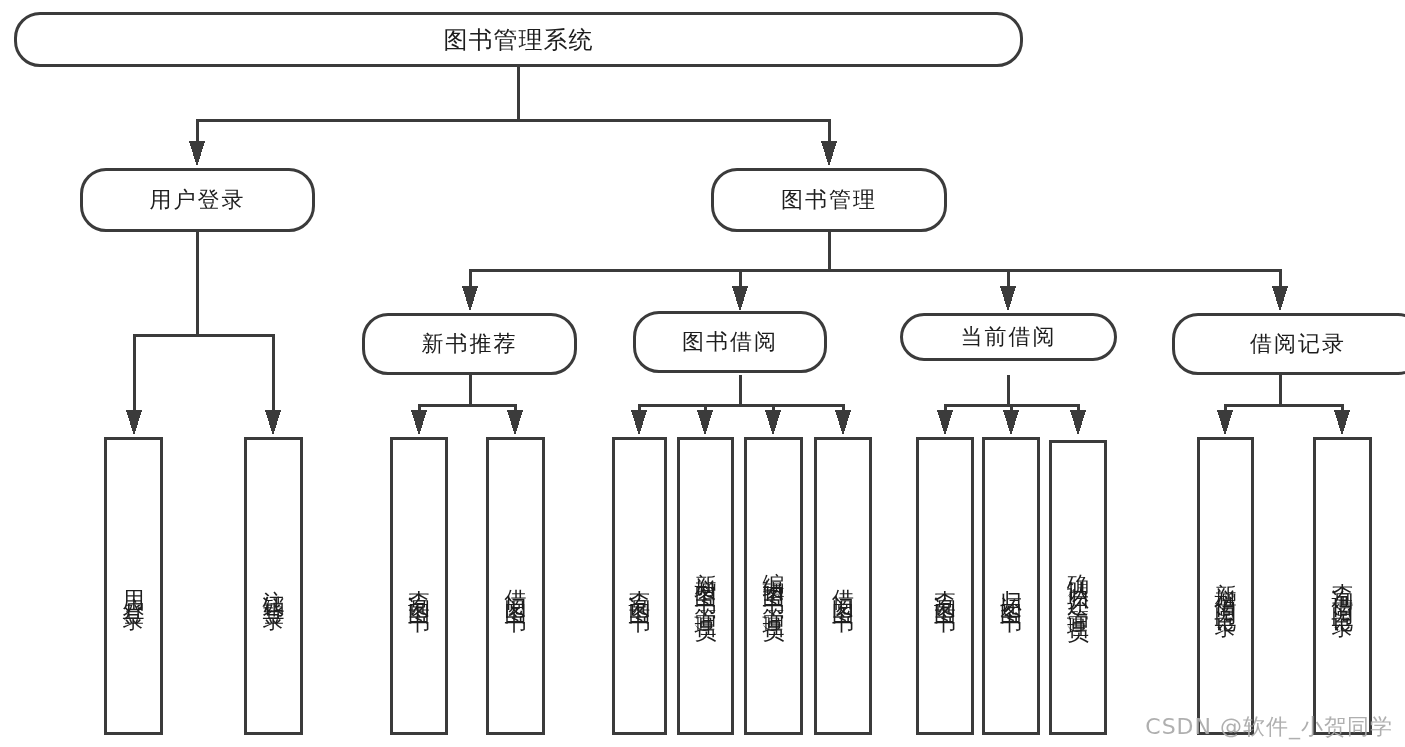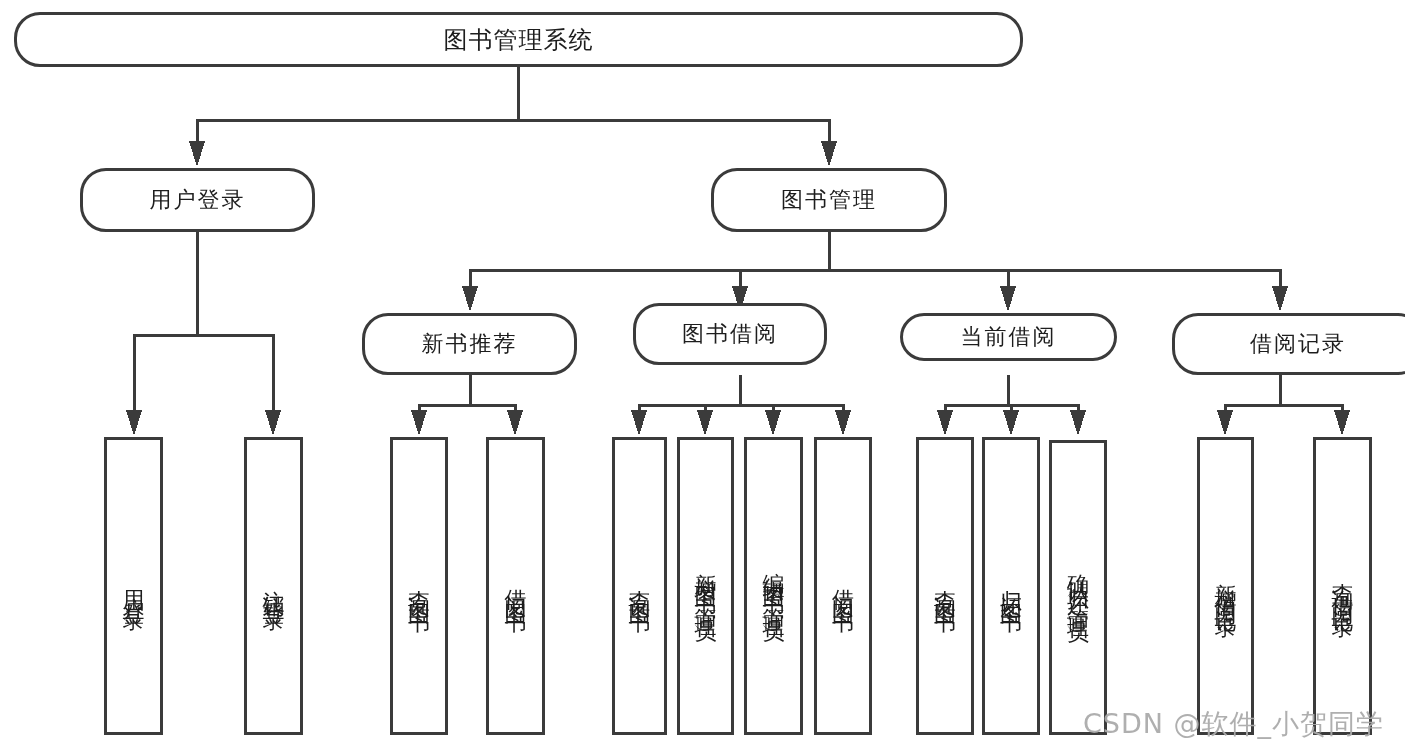--- a/index.html
+++ b/index.html
@@ -26,22 +26,22 @@
   .root{font-size:24px;letter-spacing:1px;}
   .v{
     writing-mode:vertical-rl;
     text-orientation:mixed;
     font-size:22px;
     letter-spacing:7px;
     line-height:1;
   }
   .watermark{
     position:absolute;
-    right:21px;bottom:5px;
-    font-size:27px;
+    right:12px;bottom:5px;
+    font-size:22px;
     color:rgba(171,171,171,0.95);
     letter-spacing:1px;
     z-index:5;
     white-space:nowrap;
   }
 </style>
 </head>
 <body>
 
 <div id="canvas">
@@ -107,21 +107,21 @@
     <polygon points="1217,410 1233,410 1225,436"></polygon>
     <polygon points="1334,410 1350,410 1342,436"></polygon>
   </svg>
 
   <div class="node h root" style="left:14px;top:12px;width:1009px;height:55px">图书管理系统</div>
 
   <div class="node h" style="left:80px;top:168px;width:235px;height:64px">用户登录</div>
   <div class="node h" style="left:362px;top:313px;width:215px;height:62px">新书推荐</div>
 
   <div class="node h" style="left:711px;top:168px;width:236px;height:64px">图书管理</div>
-  <div class="node h" style="left:633px;top:303px;width:194px;height:62px">图书借阅</div>
+  <div class="node h" style="left:633px;top:311px;width:194px;height:62px">图书借阅</div>
   <div class="node h" style="left:900px;top:313px;width:217px;height:48px">当前借阅</div>
   <div class="node h" style="left:1172px;top:313px;width:252px;height:62px">借阅记录</div>
 
   <div class="node v" style="left:104px;top:437px;width:59px;height:298px">用户登录</div>
   <div class="node v" style="left:244px;top:437px;width:59px;height:298px">注销登录</div>
 
   <div class="node v" style="left:390px;top:437px;width:58px;height:298px">查询图书</div>
   <div class="node v" style="left:486px;top:437px;width:59px;height:298px">借阅图书</div>
 
   <div class="node v" style="left:612px;top:437px;width:55px;height:298px">查询图书</div>

